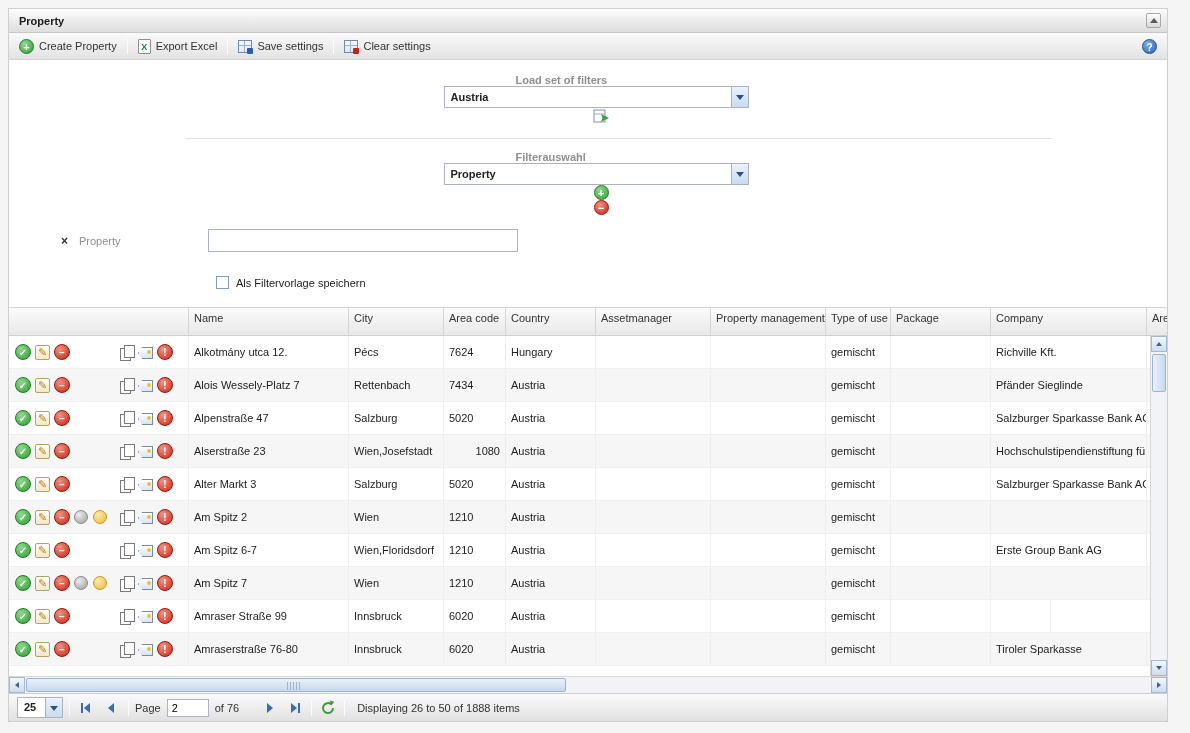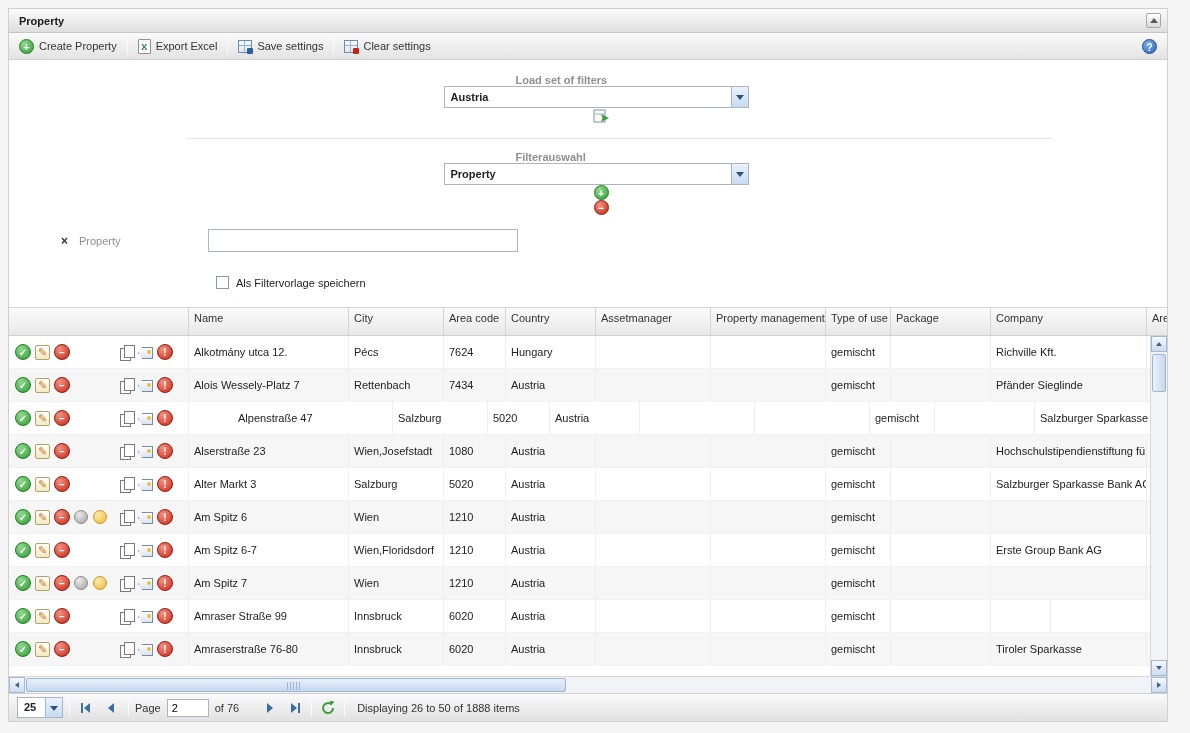--- a/index.html
+++ b/index.html
@@ -332,21 +332,21 @@
         <div class="grow">
           <div class="gicon-cell">
             <span class="ric ric-check">✓</span>
             <span class="ric-note">✎</span>
             <span class="ric ric-minus">−</span>
             <span class="dotslot"></span>
             <span class="ric-copy"></span>
             <span class="ric-tag"></span>
             <span class="ric ric-alert">!</span>
           </div>
-          <div class="gcell" style="width: 160px; margin-left: 44px;">Alpenstraße 47</div>
+          <div class="gcell" style="width: 160px;">Alpenstraße 47</div>
           <div class="gcell" style="width: 95px;">Salzburg</div>
           <div class="gcell" style="width: 62px;">5020</div>
           <div class="gcell" style="width: 90px;">Austria</div>
           <div class="gcell" style="width: 115px;"></div>
           <div class="gcell" style="width: 115px;"></div>
           <div class="gcell" style="width: 65px;">gemischt</div>
           <div class="gcell" style="width: 100px;"></div>
           <div class="gcell" style="width: 156px;">Salzburger Sparkasse Bank AG</div>
           <div class="gcell" style="width: 60px;"></div>
         </div>
@@ -355,21 +355,21 @@
             <span class="ric ric-check">✓</span>
             <span class="ric-note">✎</span>
             <span class="ric ric-minus">−</span>
             <span class="dotslot"></span>
             <span class="ric-copy"></span>
             <span class="ric-tag"></span>
             <span class="ric ric-alert">!</span>
           </div>
           <div class="gcell" style="width: 160px;">Alserstraße 23</div>
           <div class="gcell" style="width: 95px;">Wien,Josefstadt</div>
-          <div class="gcell" style="width: 62px;">1080</div>
+          <div class="gcell" style="width: 62px; text-align: right;">1080</div>
           <div class="gcell" style="width: 90px;">Austria</div>
           <div class="gcell" style="width: 115px;"></div>
           <div class="gcell" style="width: 115px;"></div>
           <div class="gcell" style="width: 65px;">gemischt</div>
           <div class="gcell" style="width: 100px;"></div>
           <div class="gcell" style="width: 156px;">Hochschulstipendienstiftung für</div>
           <div class="gcell" style="width: 60px;"></div>
         </div>
         <div class="grow">
           <div class="gicon-cell">
@@ -398,21 +398,21 @@
             <span class="ric-note">✎</span>
             <span class="ric ric-minus">−</span>
             <span class="dotslot">
               <span class="dot dot-gray"></span>
               <span class="dot dot-yellow"></span>
             </span>
             <span class="ric-copy"></span>
             <span class="ric-tag"></span>
             <span class="ric ric-alert">!</span>
           </div>
-          <div class="gcell" style="width: 160px;">Am Spitz 6</div>
+          <div class="gcell" style="width: 160px;">Am Spitz 2</div>
           <div class="gcell" style="width: 95px;">Wien</div>
           <div class="gcell" style="width: 62px;">1210</div>
           <div class="gcell" style="width: 90px;">Austria</div>
           <div class="gcell" style="width: 115px;"></div>
           <div class="gcell" style="width: 115px;"></div>
           <div class="gcell" style="width: 65px;">gemischt</div>
           <div class="gcell" style="width: 100px;"></div>
           <div class="gcell" style="width: 156px;"></div>
           <div class="gcell" style="width: 60px;"></div>
         </div>

